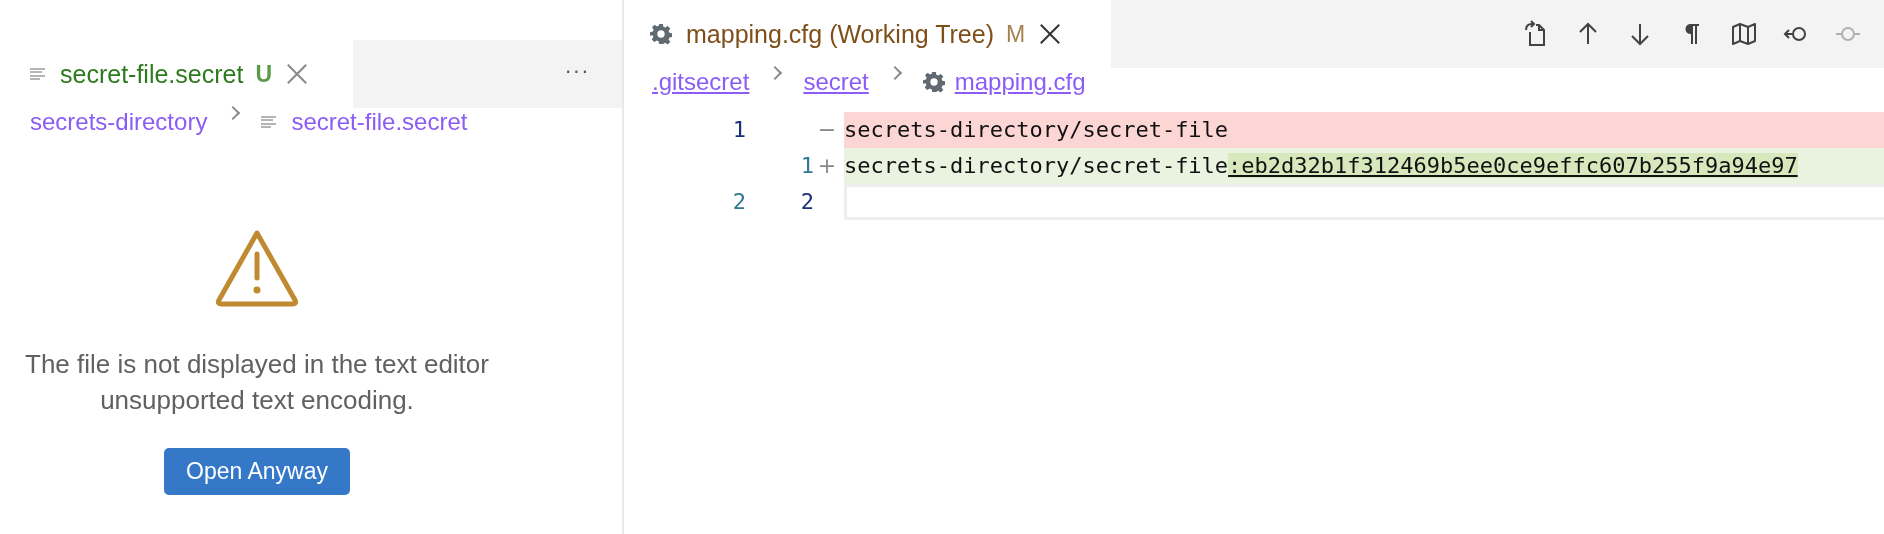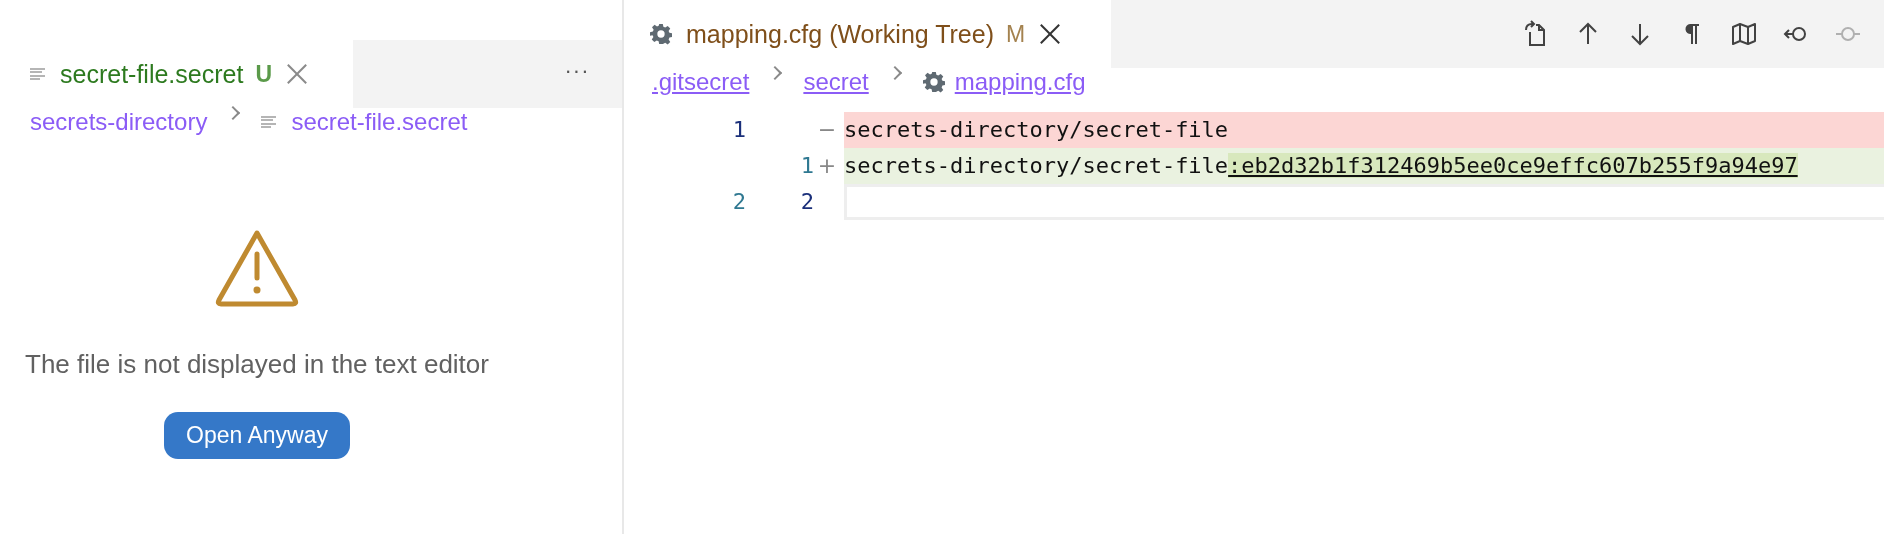--- a/index.html
+++ b/index.html
@@ -33,21 +33,21 @@
     .breadcrumb { position: absolute; top: 68px; height: 44px; display: flex; align-items: flex-start; font-size: 24px; color: #8b5cf6; white-space: nowrap; gap: 11px; }
     .left-pane .breadcrumb { left: 30px; }
     .crumb-sep { margin: 0 12px 0 10px; width: 10px; height: 10px; border-right: 2px solid #8a8a8a; border-top: 2px solid #8a8a8a; transform: rotate(45deg); display: inline-block; }
     .crumb-item { display: flex; align-items: center; }
     .crumb-item .lines-icon { margin-right: 14px; }
 
     .binary-notice { position: absolute; left: 0; top: 188px; width: 514px; text-align: center; }
     .warn-icon { display: block; margin: 0 auto; width: 86px; height: 80px; }
     .notice-text { margin-top: 38px; font-size: 26px; line-height: 36px; color: #616161; }
     .notice-text div { white-space: nowrap; }
-    .open-anyway { display: inline-block; margin-top: 30px; background: #3578c8; color: #fff; font-size: 23px; border: none; border-radius: 14px; padding: 0 15px; height: 47px; line-height: 47px; width: 186px; cursor: pointer; font-family: "Liberation Sans", sans-serif; }
+    .open-anyway { display: inline-block; margin-top: 30px; background: #3578c8; color: #fff; font-size: 23px; border: none; border-radius: 5px; padding: 0 15px; height: 47px; line-height: 47px; width: 186px; cursor: pointer; font-family: "Liberation Sans", sans-serif; }
 
     
     .right-pane { position: absolute; left: 624px; top: 0; width: 1260px; height: 534px; background: #fff; }
     .right-pane .tabbar { left: 0; width: 1260px; }
     .tab-right { left: 0; width: 487px; padding-left: 26px; }
     .tab-right .tab-label { color: #7f4f1a; margin-left: 14px; }
     .tab-right .tab-status { color: #a4824f; font-weight: normal; margin-left: 12px; font-size: 23px; }
     .gear-icon { width: 22px; height: 22px; display: inline-block; }
     .toolbar { position: absolute; right: 18px; top: 14px; height: 40px; display: flex; align-items: center; gap: 16px; }
     .tool { width: 36px; height: 36px; display: flex; align-items: center; justify-content: center; cursor: pointer; }
@@ -106,20 +106,21 @@
     </div>
 
     <div class="binary-notice">
       <svg class="warn-icon" viewBox="0 0 86 80">
         <path d="M43 5 L81 72 Q83 76 79 76 L7 76 Q3 76 5 72 Z" fill="none" stroke="#bf8a30" stroke-width="5" stroke-linejoin="round"></path>
         <line x1="43" y1="26" x2="43" y2="50" stroke="#bf8a30" stroke-width="5" stroke-linecap="round"></line>
         <circle cx="43" cy="62" r="3.5" fill="#bf8a30"></circle>
       </svg>
       <div class="notice-text">
         <div>The file is not displayed in the text editor</div>
+        <div>unsupported text encoding.</div>
       </div>
       <button class="open-anyway">Open Anyway</button>
     </div>
   </div>
 
   <div class="pane-divider"></div>
 
   <div class="right-pane">
     <div class="tabbar">
       <div class="tab tab-right">

